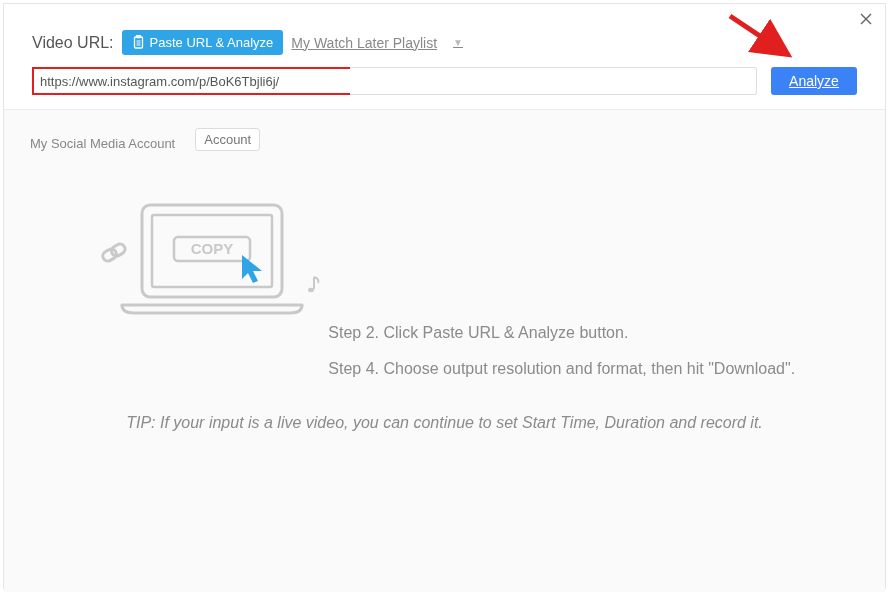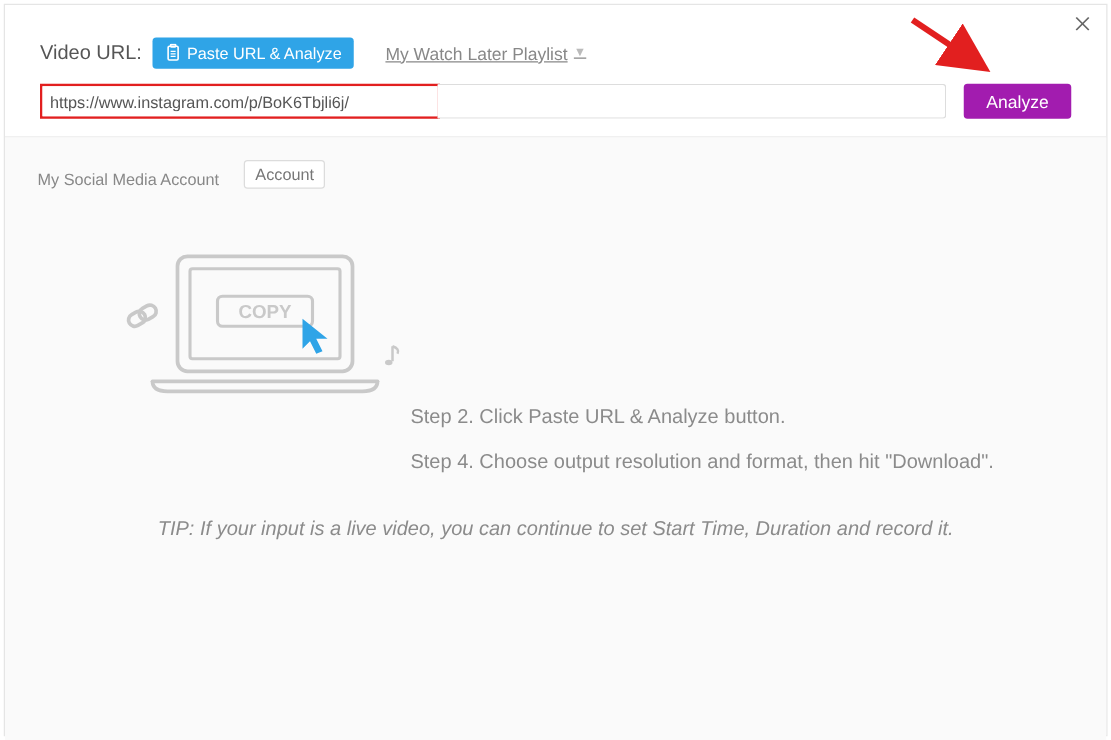--- a/index.html
+++ b/index.html
@@ -55,25 +55,25 @@
     display: inline-flex;
     align-items: flex-end;
     gap: 5px;
     cursor: pointer;
   }
   .btn-paste svg { display: block; }
   .playlist-link {
     font-size: 14px;
     color: #888;
     text-decoration: underline;
-    margin-left: 17px;
+    margin-left: 0;
     cursor: pointer;
     display: inline-flex;
     align-items: center;
-    gap: 5px;
+    gap: 16px;
   }
   .chevron-sm {
     font-size: 10px;
     color: #bbb;
     text-decoration: none;
   }
   .row-input {
     display: flex;
     align-items: center;
     gap: 14px;
@@ -108,28 +108,29 @@
   .url-rest {
     flex: 1;
     height: 28px;
     border: 1px solid #ddd;
     border-left: none;
     border-radius: 0 3px 3px 0;
     background: #fff;
     margin-left: -2px;
   }
   .btn-analyze {
-    background: #a21caf;
+    background: #3b82f6;
     color: #fff;
     border: none;
     border-radius: 3px;
     width: 86px;
     height: 28px;
     font-size: 14px;
     cursor: pointer;
+    text-decoration: underline;
   }
   .red-arrow {
     position: absolute;
     top: 6px;
     right: 83px;
     width: 80px;
     height: 50px;
     pointer-events: none;
   }
   .body-section {

